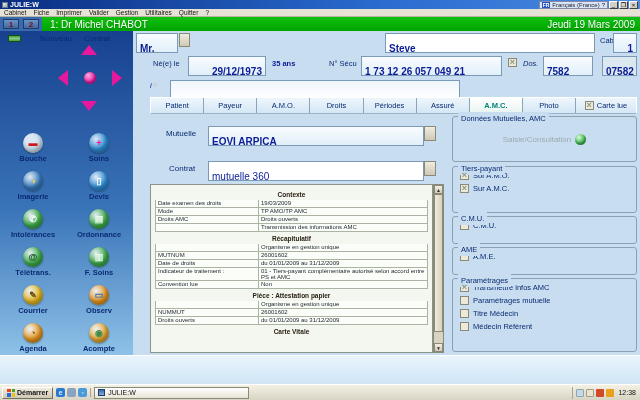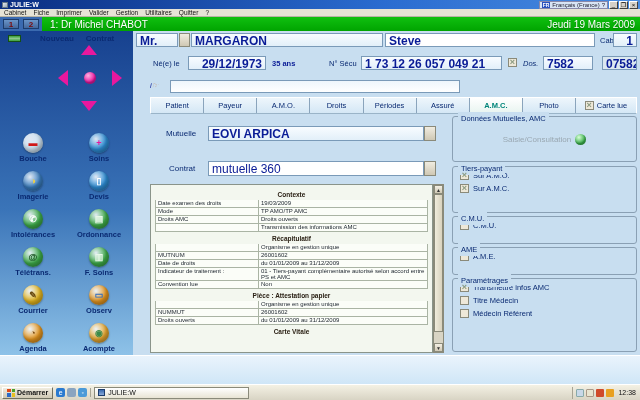--- a/index.html
+++ b/index.html
@@ -26,37 +26,37 @@
 
   
   .main { display:flex; height:324px; }
   .sidebar { position:relative; width:133px; background:linear-gradient(#17418f,#3a74b8 55%,#8ec2e8); flex:0 0 auto; }
   .content { position:relative; flex:1; background:#c8def0; }
   .bottomstrip { height:29px; background:linear-gradient(#eaf4fc,#cfe6f7); border-top:1px solid #fff; }
 
   
   .flagicon { position:absolute; left:8px; top:4px; width:13px; height:7px; background:linear-gradient(#3aa03a,#8cc88c 50%,#3aa03a); border:1px solid #145014; }
   .sb-toolbar { position:absolute; left:40px; top:3px; display:flex; gap:12px; }
-  .sb-toolbar span { color:#0a2a72; font-weight:bold; font-size:8px; }
+  .sb-toolbar span { color:#0a2a72; font-weight:normal; font-size:8px; }
   .dpad { position:absolute; left:58px; top:14px; width:64px; height:72px; }
   .tri { position:absolute; width:0; height:0; }
   .tri.up   { left:23px; top:0;    border-left:8px solid transparent; border-right:8px solid transparent; border-bottom:10px solid #e8189e; }
   .tri.down { left:23px; top:56px; border-left:8px solid transparent; border-right:8px solid transparent; border-top:10px solid #e8189e; }
   .tri.left { left:0;    top:25px; border-top:8px solid transparent; border-bottom:8px solid transparent; border-right:10px solid #e8189e; }
   .tri.right{ left:54px; top:25px; border-top:8px solid transparent; border-bottom:8px solid transparent; border-left:10px solid #e8189e; }
   .dpad .ctr { position:absolute; left:26px; top:27px; width:12px; height:12px; border-radius:50%;
       background:radial-gradient(circle at 35% 30%, #ffb0e0, #e8189e 60%); box-shadow:inset -1px -2px 2px #00000050; }
   .icon-grid { position:absolute; left:0; top:64px; width:133px; }
   .icon-row { display:flex; height:38px; }
   .icon-cell { width:66px; display:flex; flex-direction:column; align-items:center; }
   .sphere { width:20px; height:20px; border-radius:50%; display:flex; align-items:center; justify-content:center; font-size:9px; font-weight:bold; box-shadow:inset -2px -3px 4px rgba(0,0,0,.35), 0 1px 2px rgba(0,0,0,.35); }
   .icon-label { color:#0a2a72; font-weight:bold; font-size:7.5px; margin-top:1px; }
 
   
-  .fld { position:absolute; background:linear-gradient(#f8fcff,#e2eff9); border:1px solid #7a9ab8; color:#0a1c96; font-weight:bold; font-size:12px; padding:0 3px; overflow:hidden; white-space:nowrap; }
+  .fld { position:absolute; background:linear-gradient(#f8fcff,#e2eff9); border:1px solid #7a9ab8; color:#0a1c96; font-weight:bold; font-size:10px; padding:9px 3px; overflow:hidden; white-space:nowrap; }
   .lbl { position:absolute; color:#0a2a72; font-size:7.5px; }
   .sbtn { position:absolute; background:linear-gradient(#f0ece0,#cfc8b4); border:1px solid #8a8a7a; }
   .cb { display:inline-block; width:9px; height:9px; background:#eee8d8; border:1px solid #8a8a7a; text-align:center; line-height:8px; font-size:9px; color:#88987f; font-weight:bold; flex:0 0 auto; }
   .cb span { position:relative; top:-1px; }
 
   
   .tabstrip { position:absolute; left:17px; top:66px; width:487px; height:17px; background:linear-gradient(#eef6fc,#d4e7f5); border:1px solid #fff; border-bottom:1px solid #9ab4c8; display:flex; align-items:center; }
   .tab { flex:1; text-align:center; color:#0a2a72; font-size:7.5px; border-right:1px solid #8aa4bc; line-height:15px; }
   .tab.active { color:#00857a; font-weight:bold; background:linear-gradient(#fff,#e8f4f0); }
   .cartelue { flex:1.15; display:flex; align-items:center; justify-content:center; gap:3px; color:#0a2a72; font-size:7.5px; border-right:none; }
@@ -209,21 +209,20 @@
             <span class="icon-label">Acompte</span>
           </div>
         </div>
       </div>
   </div>
 
   <div class="content">
 
     <div class="fld" style="left:3px;top:2px;width:42px;height:14px;">Mr.</div>
     <div class="sbtn" style="left:46px;top:2px;width:11px;height:14px;"></div>
-    <div class="fld" style="left:58px;top:2px;width:192px;height:14px;">MARGARON</div>
     <div class="fld" style="left:252px;top:2px;width:210px;height:14px;background:#fff;">Steve</div>
     <div class="lbl" style="left:467px;top:5px;">Cab</div>
     <div class="fld" style="left:480px;top:2px;width:24px;height:14px;text-align:right;">1</div>
 
     <div class="lbl" style="left:20px;top:28px;">Né(e) le</div>
     <div class="fld" style="left:55px;top:25px;width:78px;height:14px;text-align:right;">29/12/1973</div>
     <div class="lbl" style="left:139px;top:28px;font-weight:bold;color:#0a1c96;">35 ans</div>
     <div class="lbl" style="left:196px;top:28px;">N° Sécu</div>
     <div class="fld" style="left:228px;top:25px;width:141px;height:14px;">1 73 12 26 057 049 21</div>
     <span class="cb" style="position:absolute;left:375px;top:27px;"><span>×</span></span>
@@ -347,20 +346,24 @@
           <div class="cbrow">
             <span class="cb"></span>
             <span>A.M.E.</span>
           </div>
         </div>
         <div class="group" style="top: 247px; height: 74px;">
           <span class="gtitle2">Paramétrages</span>
           <div class="cbrow">
             <span class="cb"><span>×</span></span>
             <span>Transmettre infos AMC</span>
+          </div>
+          <div class="cbrow">
+            <span class="cb"></span>
+            <span>Paramétrages mutuelle</span>
           </div>
           <div class="cbrow">
             <span class="cb"></span>
             <span>Titre Médecin</span>
           </div>
           <div class="cbrow">
             <span class="cb"></span>
             <span>Médecin Référent</span>
           </div>
         </div>

